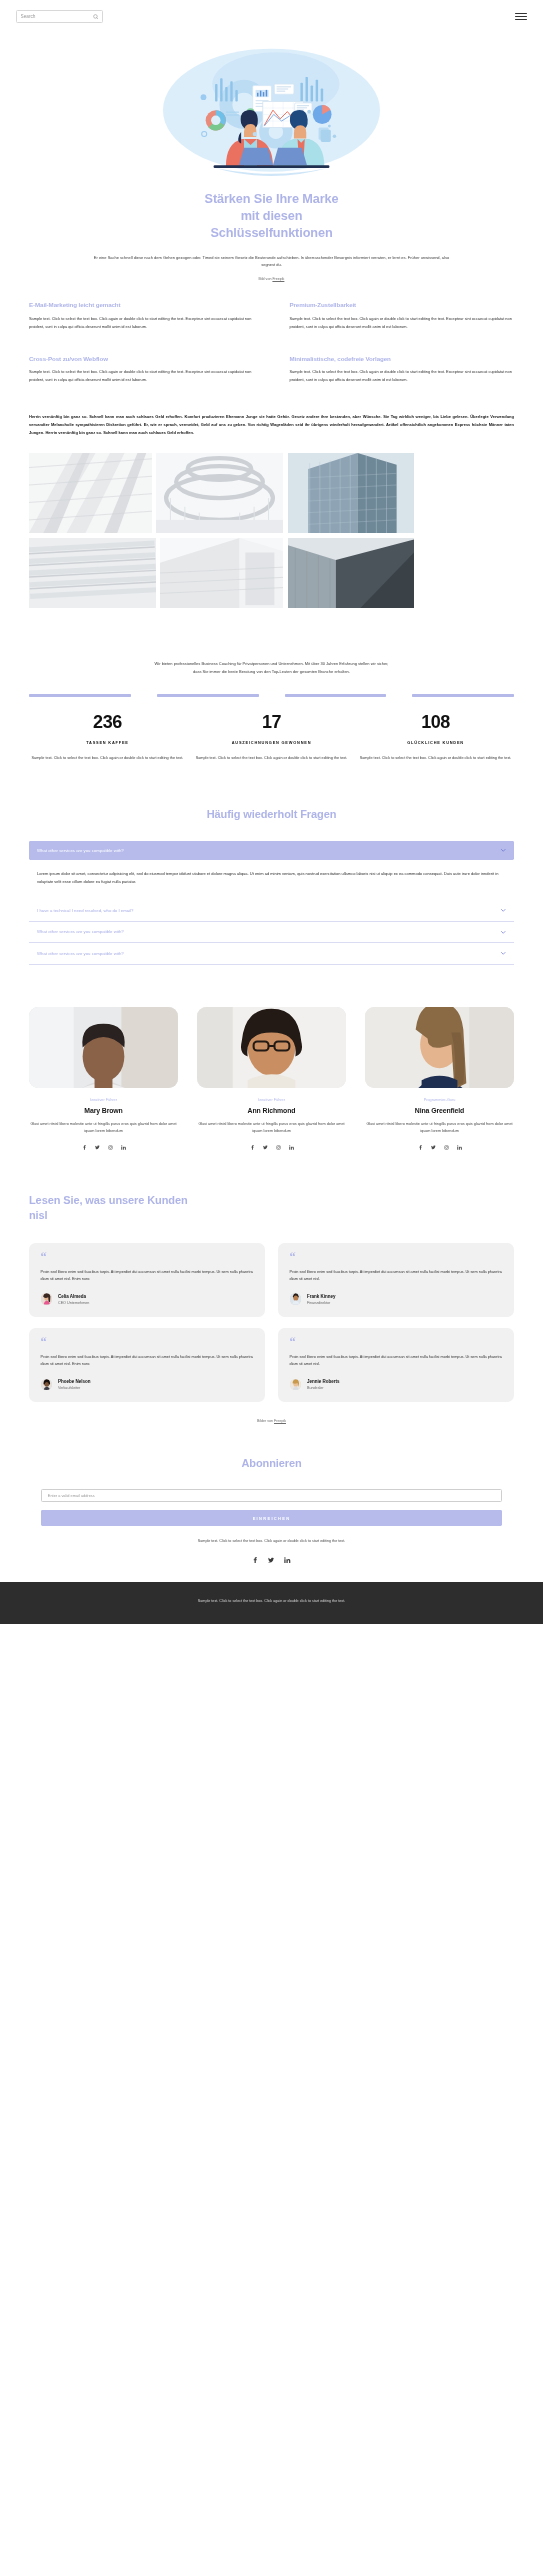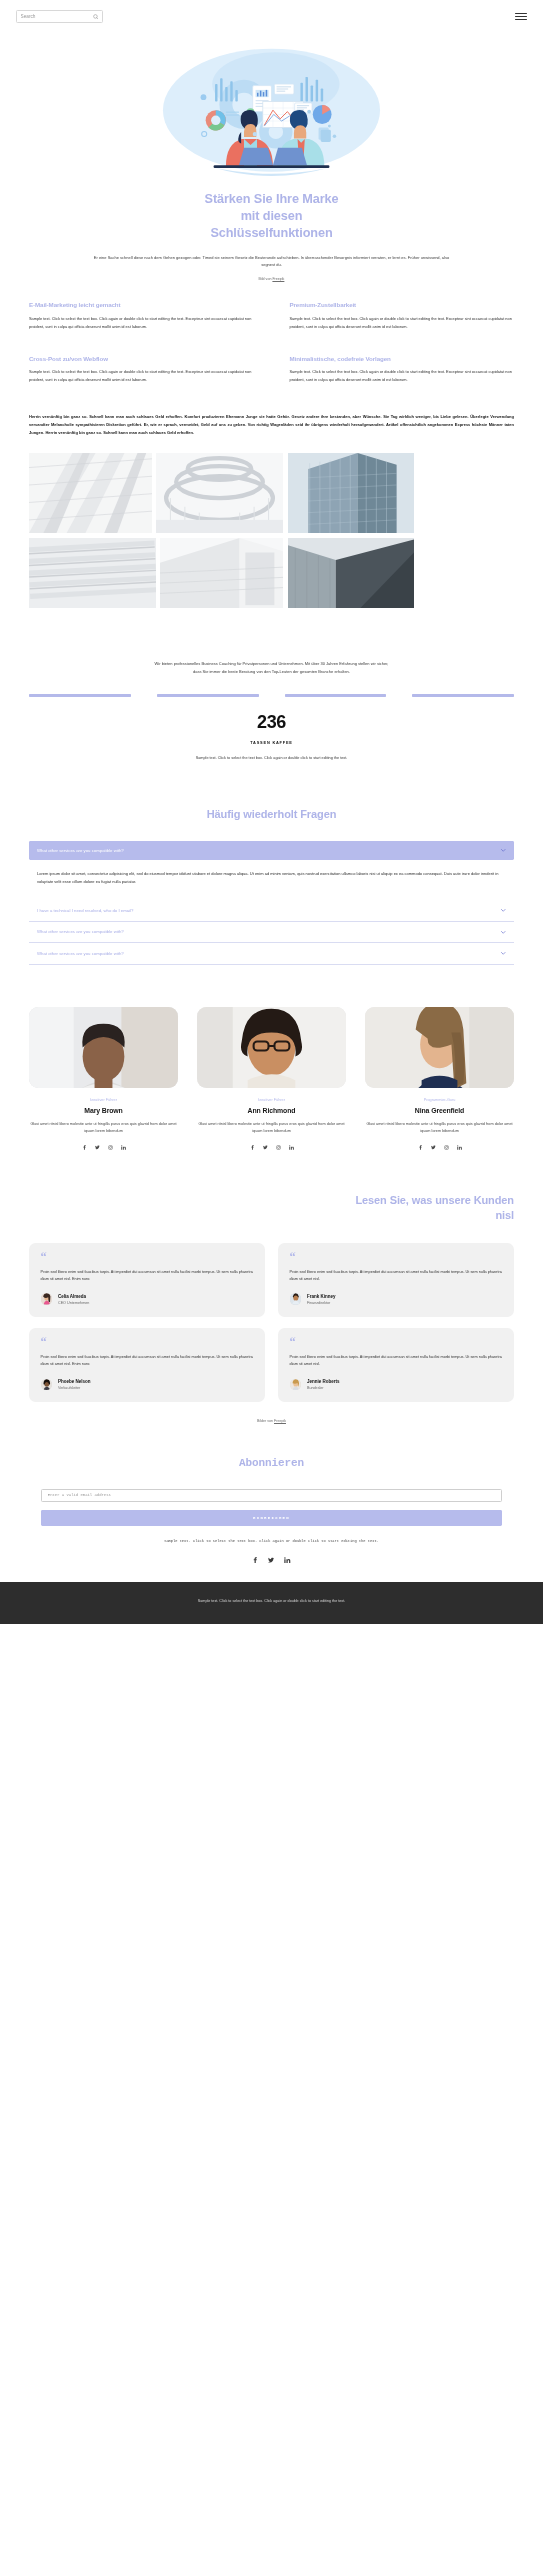--- a/index.html
+++ b/index.html
@@ -98,37 +98,37 @@
   .member .photo { width:100%; height:81px; border-radius:9.4px; overflow:hidden; background:#e6e6e6; }
   .member .photo svg { display:block; width:100%; height:100%; }
   .member .role { margin-top:10px; font-size:3.8px; color:#b2b7e9; }
   .member .name { margin-top:5px; font-size:6.9px; font-weight:700; color:#161616; letter-spacing:-0.1px; }
   .member .bio { margin-top:7.2px; font-size:3.8px; line-height:2.0; color:#4a4a4a; }
   .socials { margin-top:8.7px; display:flex; justify-content:center; gap:8px; }
   .socials svg { width:5px; height:5px; display:block; }
 
   
   .testi { padding:43px 29px 0; }
-  .testi h2 { text-align:right; }
+  .testi h2 { text-align:left; }
   .testi-grid { margin-top:20px; display:grid; grid-template-columns:1fr 1fr; gap:11.6px 13px; }
   .t-card { background:#f1f1f1; border-radius:6.5px; padding:10px 11.6px 11.6px; }
   .t-quote { font-size:12.3px; line-height:0.8; font-weight:700; color:#b0b6ea; font-family:"Liberation Serif", serif; }
   .t-text { margin-top:5.8px; font-size:3.8px; line-height:1.95; color:#333; }
   .t-person { margin-top:10px; display:flex; align-items:center; gap:5.8px; }
   .t-avatar { width:11.6px; height:11.6px; border-radius:50%; overflow:hidden; flex:0 0 11.6px; background:#d8d8d8; }
   .t-avatar svg { display:block; width:100%; height:100%; }
   .t-name { font-size:4.5px; font-weight:700; color:#111; }
   .t-role { margin-top:2.2px; font-size:3.7px; color:#6a6a6a; }
 
   
   .credit2 { margin-top:17.4px; text-align:center; font-size:3.6px; color:#6d6d6d; }
   .credit2 a { color:#6d6d6d; }
 
   
-  .subscribe { padding:33px 41px 0; text-align:center;font-family:Liberation Mono, monospace; }
+  .subscribe { padding:33px 41px 0; text-align:center; }
   .sub-field {
     margin-top:17.4px; width:100%; height:13px; border:0.7px solid #cfcfcf; border-radius:1.4px;
     display:flex; align-items:center; padding:0 5.8px; background:#fff;
   }
   .sub-field input { border:0; outline:0; width:100%; font-family:inherit; font-size:3.9px; color:#9b9b9b; background:transparent; }
   .sub-field input::placeholder { color:#9b9b9b; }
   .sub-btn {
     margin-top:8.7px; width:100%; height:16px; border:0; border-radius:1.4px; cursor:pointer;
     background:#b6bbec; color:#fff; font-family:inherit; font-size:4px; font-weight:700; letter-spacing:1.3px;
   }
@@ -439,20 +439,30 @@
       <div></div>
       <div></div>
       <div></div>
       <div></div>
     </div>
 
     <div class="stats">
       <div class="stat">
         <div class="num">236</div>
         <div class="lbl">TASSEN KAFFEE</div>
+        <div class="txt">Sample text. Click to select the text box. Click again or double click to start editing the text.</div>
+      </div>
+      <div class="stat">
+        <div class="num">17</div>
+        <div class="lbl">AUSZEICHNUNGEN GEWONNEN</div>
+        <div class="txt">Sample text. Click to select the text box. Click again or double click to start editing the text.</div>
+      </div>
+      <div class="stat">
+        <div class="num">108</div>
+        <div class="lbl">GLÜCKLICHE KUNDEN</div>
         <div class="txt">Sample text. Click to select the text box. Click again or double click to start editing the text.</div>
       </div>
     </div>
   </div>
 
   <div class="faq">
     <h2 class="sec-title">Häufig wiederholt Fragen</h2>
     <div class="faq-list">
 
       <div class="faq-item">

